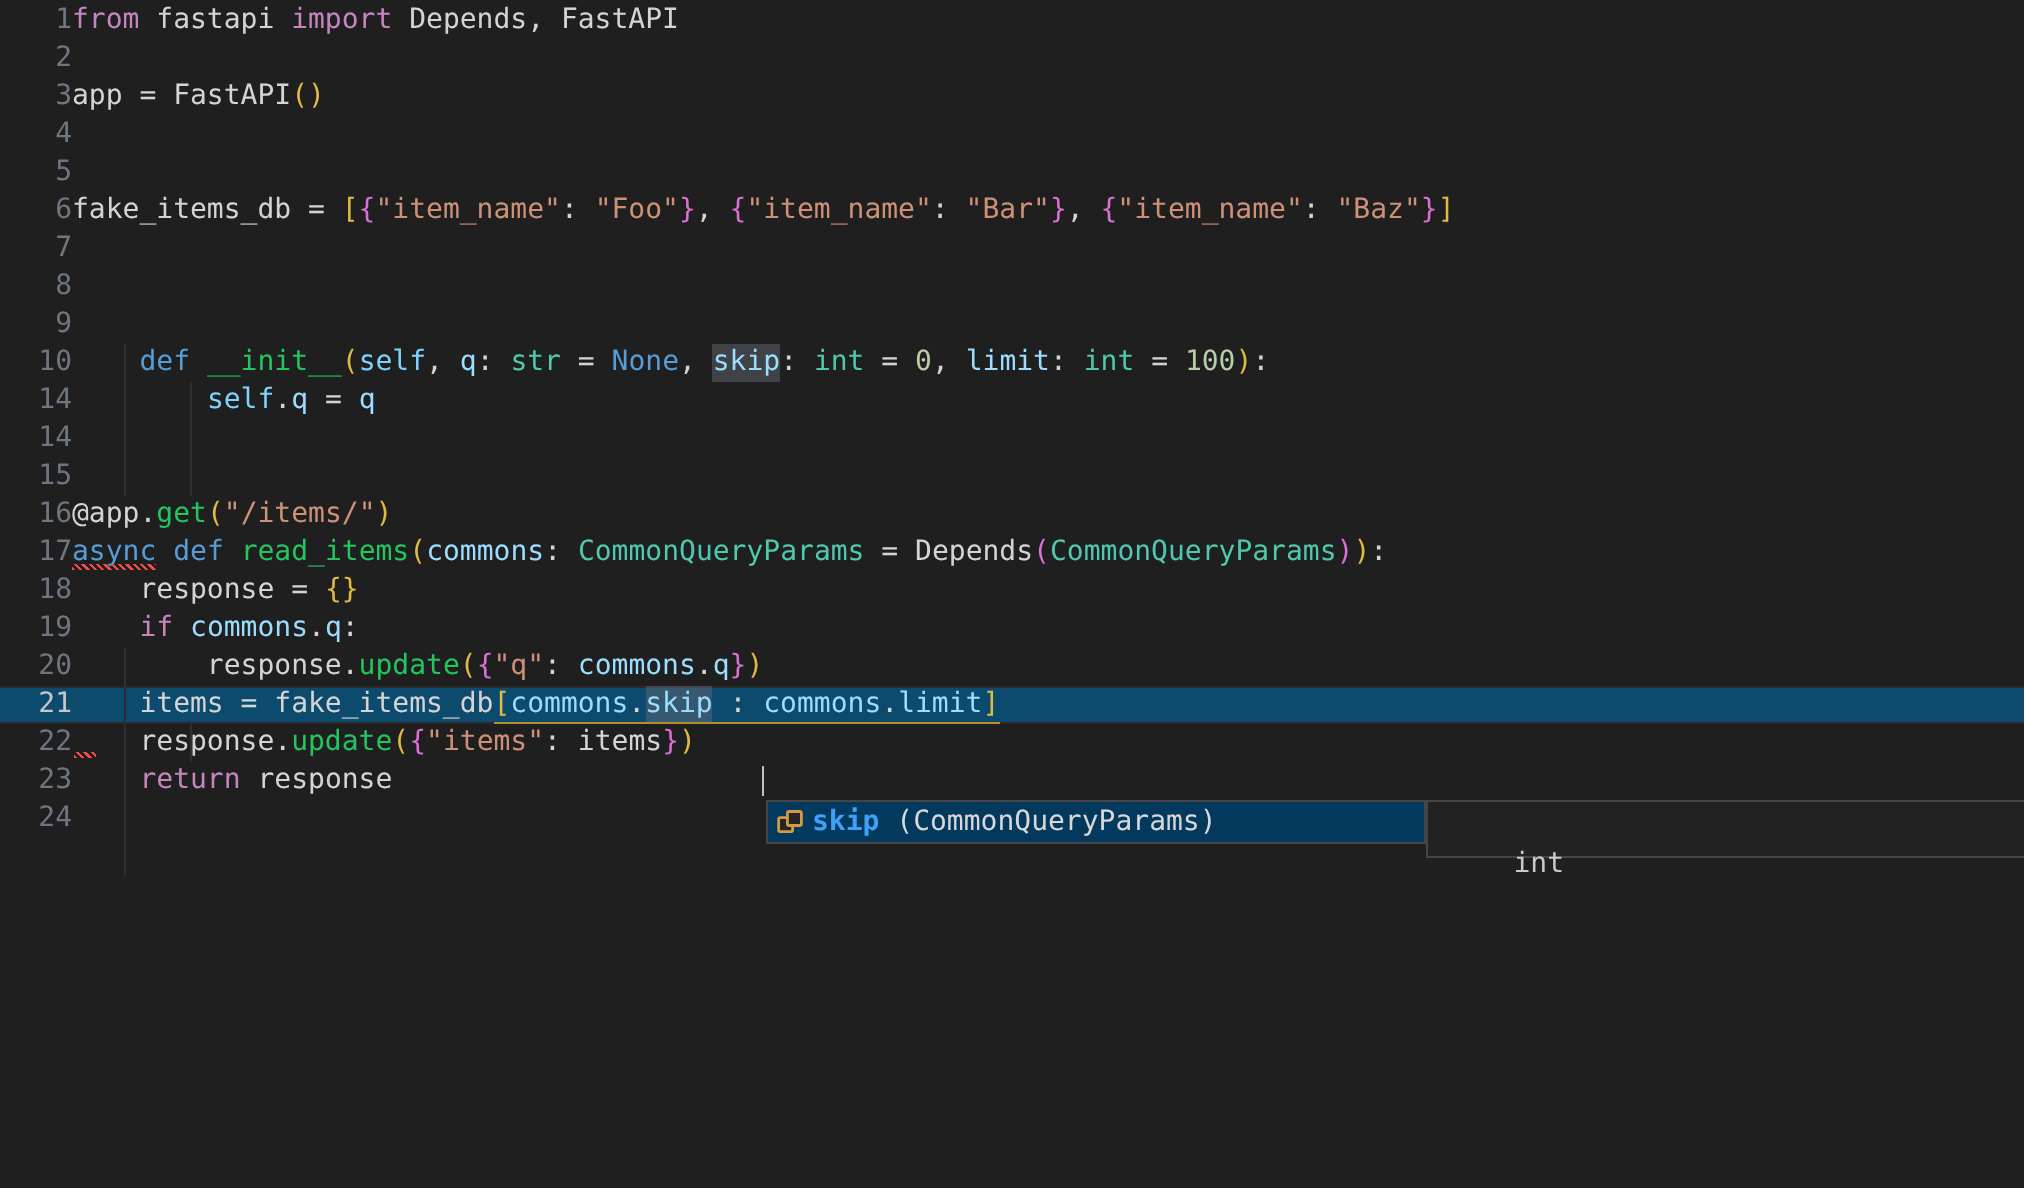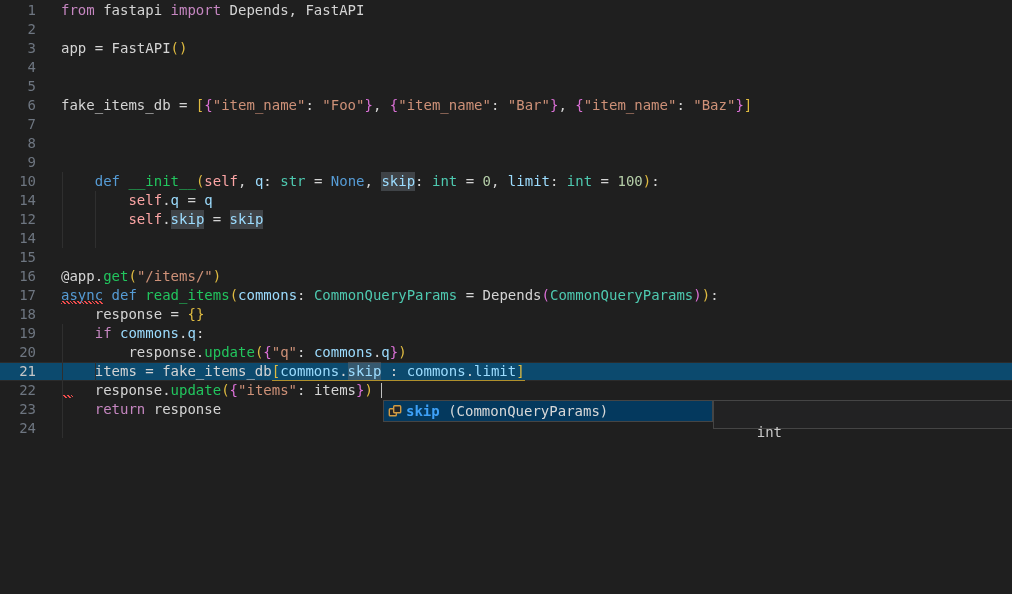--- a/index.html
+++ b/index.html
@@ -1,28 +1,28 @@
 <!DOCTYPE html>
 <html><head>
 <meta charset="utf-8">
 <style>
   html,body{margin:0;padding:0;width:1012px;height:594px;background:#1f1f1f;overflow:hidden}
   .editor{position:relative;width:1012px;height:594px;font-family:"DejaVu Sans Mono","Liberation Mono",monospace;font-size:14px;line-height:19px;color:#d4d4d4}
   #code-area{position:absolute;top:1px;left:0;right:0}
   .line{display:flex;height:19px;white-space:pre}
   .ln{flex:0 0 36px;text-align:right;color:#6e7681}
-  .code{margin-left:25px;white-space:pre}
+  .code{white-space:pre}
   .tk{display:inline-block;height:19px;vertical-align:top;white-space:pre}
   .pl{color:#d4d4d4}
   .k1{color:#569cd6}
   .k2{color:#c586c0}
   .cl{color:#4ec9b0}
   .fn{color:#22c55e}
   .pm{color:#9cdcfe}
-  .sf{color:#fca5a5}
+  .sf{color:#7dd3fc}
   .st{color:#ce9178}
   .nm{color:#b5cea8}
   .b1{color:#dfbb41}
   .b2{color:#da70d6}
   .hl{background:rgba(95,104,112,0.5)}
   .ul{box-shadow:inset 0 -4px 0 -3px #b0902c}
   .line.active{background:#0c4a6e;box-shadow:inset 0 1px 0 #2b2b2b,inset 0 -1px 0 #2b2b2b}
   .line.active .ln{color:#c6c6c6}
   .sqw{position:relative}
   .sqw::after{content:"";position:absolute;left:0;right:0;bottom:1px;height:3px;
@@ -53,21 +53,20 @@
       <div class="line"><span class="ln">2</span><span class="code"></span></div>
       <div class="line"><span class="ln">3</span><span class="code"><span class="tk pl">app = FastAPI</span><span class="tk b1">(</span><span class="tk b1">)</span></span></div>
       <div class="line"><span class="ln">4</span><span class="code"></span></div>
       <div class="line"><span class="ln">5</span><span class="code"></span></div>
       <div class="line"><span class="ln">6</span><span class="code"><span class="tk pl">fake_items_db = </span><span class="tk b1">[</span><span class="tk b2">{</span><span class="tk st">"item_name"</span><span class="tk pl">: </span><span class="tk st">"Foo"</span><span class="tk b2">}</span><span class="tk pl">, </span><span class="tk b2">{</span><span class="tk st">"item_name"</span><span class="tk pl">: </span><span class="tk st">"Bar"</span><span class="tk b2">}</span><span class="tk pl">, </span><span class="tk b2">{</span><span class="tk st">"item_name"</span><span class="tk pl">: </span><span class="tk st">"Baz"</span><span class="tk b2">}</span><span class="tk b1">]</span></span></div>
       <div class="line"><span class="ln">7</span><span class="code"></span></div>
       <div class="line"><span class="ln">8</span><span class="code"></span></div>
       <div class="line"><span class="ln">9</span></div>
       <div class="line"><span class="ln">10</span><span class="code"><span class="tk pl">    </span><span class="tk k1">def</span><span class="tk pl"> </span><span class="tk fn">__init__</span><span class="tk b1">(</span><span class="tk sf">self</span><span class="tk pl">, </span><span class="tk pm">q</span><span class="tk pl">: </span><span class="tk cl">str</span><span class="tk pl"> = </span><span class="tk k1">None</span><span class="tk pl">, </span><span class="tk pm hl">skip</span><span class="tk pl">: </span><span class="tk cl">int</span><span class="tk pl"> = </span><span class="tk nm">0</span><span class="tk pl">, </span><span class="tk pm">limit</span><span class="tk pl">: </span><span class="tk cl">int</span><span class="tk pl"> = </span><span class="tk nm">100</span><span class="tk b1">)</span><span class="tk pl">:</span></span></div>
       <div class="line"><span class="ln">14</span><span class="code"><span class="tk pl">        </span><span class="tk sf">self</span><span class="tk pl">.</span><span class="tk pm">q</span><span class="tk pl"> = </span><span class="tk pm">q</span></span></div>
-      <div class="line"><span class="ln">12</span><span class="code"><span class="tk pl">        </span><span class="tk sf">self</span><span class="tk pl">.</span><span class="tk pm hl">skip</span><span class="tk pl"> = </span><span class="tk pm hl">skip</span></span></div>
       <div class="line"><span class="ln">14</span><span class="code"></span></div>
       <div class="line"><span class="ln">15</span><span class="code"></span></div>
       <div class="line"><span class="ln">16</span><span class="code"><span class="tk pl">@app.</span><span class="tk fn">get</span><span class="tk b1">(</span><span class="tk st">"/items/"</span><span class="tk b1">)</span></span></div>
       <div class="line"><span class="ln">17</span><span class="code"><span class="tk k1 sqw">async</span><span class="tk pl"> </span><span class="tk k1">def</span><span class="tk pl"> </span><span class="tk fn">read_items</span><span class="tk b1">(</span><span class="tk pm">commons</span><span class="tk pl">: </span><span class="tk cl">CommonQueryParams</span><span class="tk pl"> = </span><span class="tk pl">Depends</span><span class="tk b2">(</span><span class="tk cl">CommonQueryParams</span><span class="tk b2">)</span><span class="tk b1">)</span><span class="tk pl">:</span></span></div>
       <div class="line"><span class="ln">18</span><span class="code"><span class="tk pl">    response = </span><span class="tk b1">{</span><span class="tk b1">}</span></span></div>
       <div class="line"><span class="ln">19</span><span class="code"><span class="tk pl">    </span><span class="tk k2">if</span><span class="tk pl"> </span><span class="tk pm">commons</span><span class="tk pl">.</span><span class="tk pm">q</span><span class="tk pl">:</span></span></div>
       <div class="line"><span class="ln">20</span><span class="code"><span class="tk pl">        response.</span><span class="tk fn">update</span><span class="tk b1">(</span><span class="tk b2">{</span><span class="tk st">"q"</span><span class="tk pl">: </span><span class="tk pm">commons</span><span class="tk pl">.</span><span class="tk pm">q</span><span class="tk b2">}</span><span class="tk b1">)</span></span></div>
       <div class="line active"><span class="ln">21</span><span class="code"><span class="tk pl">    items = fake_items_db</span><span class="tk b1 ul">[</span><span class="tk pm ul">commons</span><span class="tk pl ul">.</span><span class="tk pm hl ul">skip</span><span class="tk pl ul"> : </span><span class="tk pm ul">commons</span><span class="tk pl ul">.</span><span class="tk pm ul">limit</span><span class="tk b1 ul">]</span></span></div>
       <div class="line"><span class="ln">22</span><span class="code"><span class="tk pl sq2">    </span><span class="tk pl">response.</span><span class="tk fn">update</span><span class="tk b1">(</span><span class="tk b2">{</span><span class="tk st">"items"</span><span class="tk pl">: </span><span class="tk pl">items</span><span class="tk b2">}</span><span class="tk b1">)</span></span></div>
       <div class="line"><span class="ln">23</span><span class="code"><span class="tk pl">    </span><span class="tk k2">return</span><span class="tk pl"> response</span></span></div>

